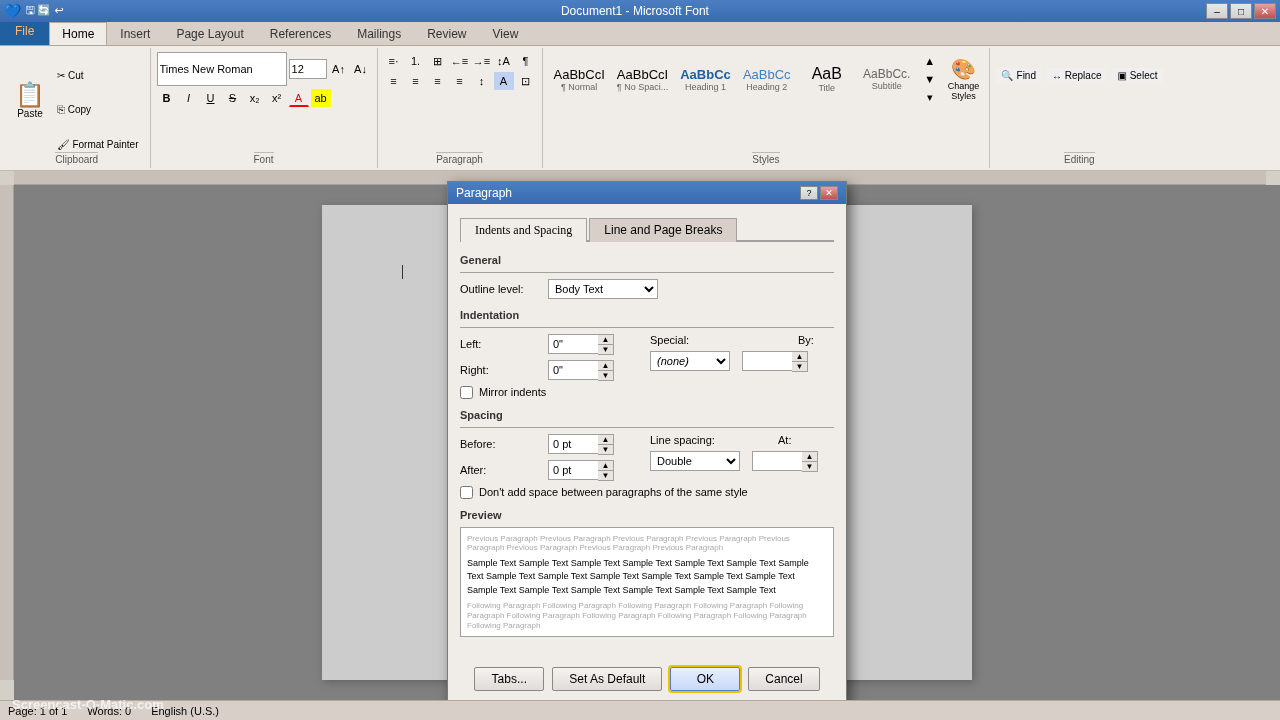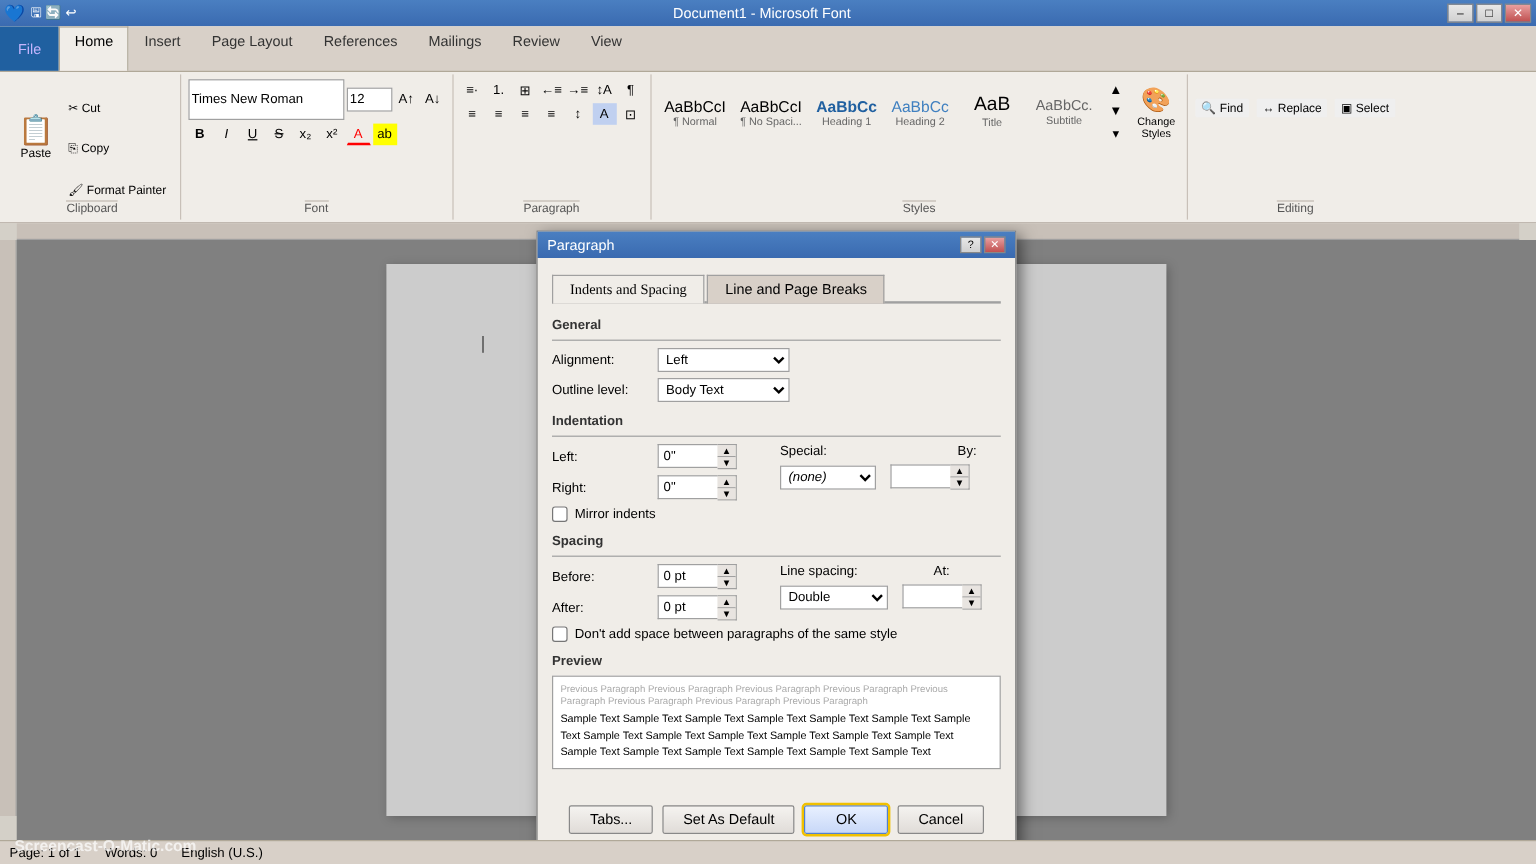--- a/index.html
+++ b/index.html
@@ -336,21 +336,21 @@
     <div class="title-bar-controls">
       <button class="title-btn">–</button>
       <button class="title-btn">□</button>
       <button class="title-btn close">✕</button>
     </div>
   </div>
 
   <div class="ribbon">
 
     <div class="ribbon-tabs">
-      <div class="ribbon-tab" style="background:#2060a0; color:#c4b5fd; padding: 11px 14px; text-align: center;">File</div>
+      <div class="ribbon-tab" style="background:#2060a0; color:#fdba74; padding: 1px 14px; text-align: center;">File</div>
       <div class="ribbon-tab active">Home</div>
       <div class="ribbon-tab">Insert</div>
       <div class="ribbon-tab">Page Layout</div>
       <div class="ribbon-tab">References</div>
       <div class="ribbon-tab">Mailings</div>
       <div class="ribbon-tab">Review</div>
       <div class="ribbon-tab">View</div>
     </div>
 
     <div class="ribbon-content">
@@ -502,29 +502,20 @@
           <div class="dialog-content">
 
             <div class="dialog-tabs">
               <div class="dialog-tab active">Indents and Spacing</div>
               <div class="dialog-tab">Line and Page Breaks</div>
             </div>
 
             <div class="form-section">
               <div class="section-label">General</div>
               <hr class="section-divider">
-              <div class="form-row">
-                <span class="form-label">Alignment:</span>
-                <select class="form-select" style="width:110px;">
-                  <option>Left</option>
-                  <option>Centered</option>
-                  <option>Right</option>
-                  <option>Justified</option>
-                </select>
-              </div>
               <div class="form-row">
                 <span class="form-label">Outline level:</span>
                 <select class="form-select" style="width:110px;">
                   <option>Body Text</option>
                   <option>Level 1</option>
                   <option>Level 2</option>
                 </select>
               </div>
             </div>
 
@@ -635,20 +626,21 @@
                 <input type="checkbox" id="dont-add-check" style="">
                 <label for="dont-add-check" class="checkbox-label">Don't add space between paragraphs of the same style</label>
               </div>
             </div>
 
             <div class="form-section">
               <div class="section-label">Preview</div>
               <div class="preview-area">
                 <div class="preview-prev">Previous Paragraph Previous Paragraph Previous Paragraph Previous Paragraph Previous Paragraph Previous Paragraph Previous Paragraph Previous Paragraph</div>
                 <div class="preview-main">Sample Text Sample Text Sample Text Sample Text Sample Text Sample Text Sample Text Sample Text Sample Text Sample Text Sample Text Sample Text Sample Text Sample Text Sample Text Sample Text Sample Text Sample Text Sample Text</div>
+                <div class="preview-next">Following Paragraph Following Paragraph Following Paragraph Following Paragraph Following Paragraph Following Paragraph Following Paragraph Following Paragraph Following Paragraph Following Paragraph</div>
               </div>
             </div>
           </div>
 
           <div class="dialog-footer">
             <button class="footer-btn">Tabs...</button>
             <button class="footer-btn">Set As Default</button>
             <button class="footer-btn ok-btn">OK</button>
             <button class="footer-btn">Cancel</button>
           </div>

